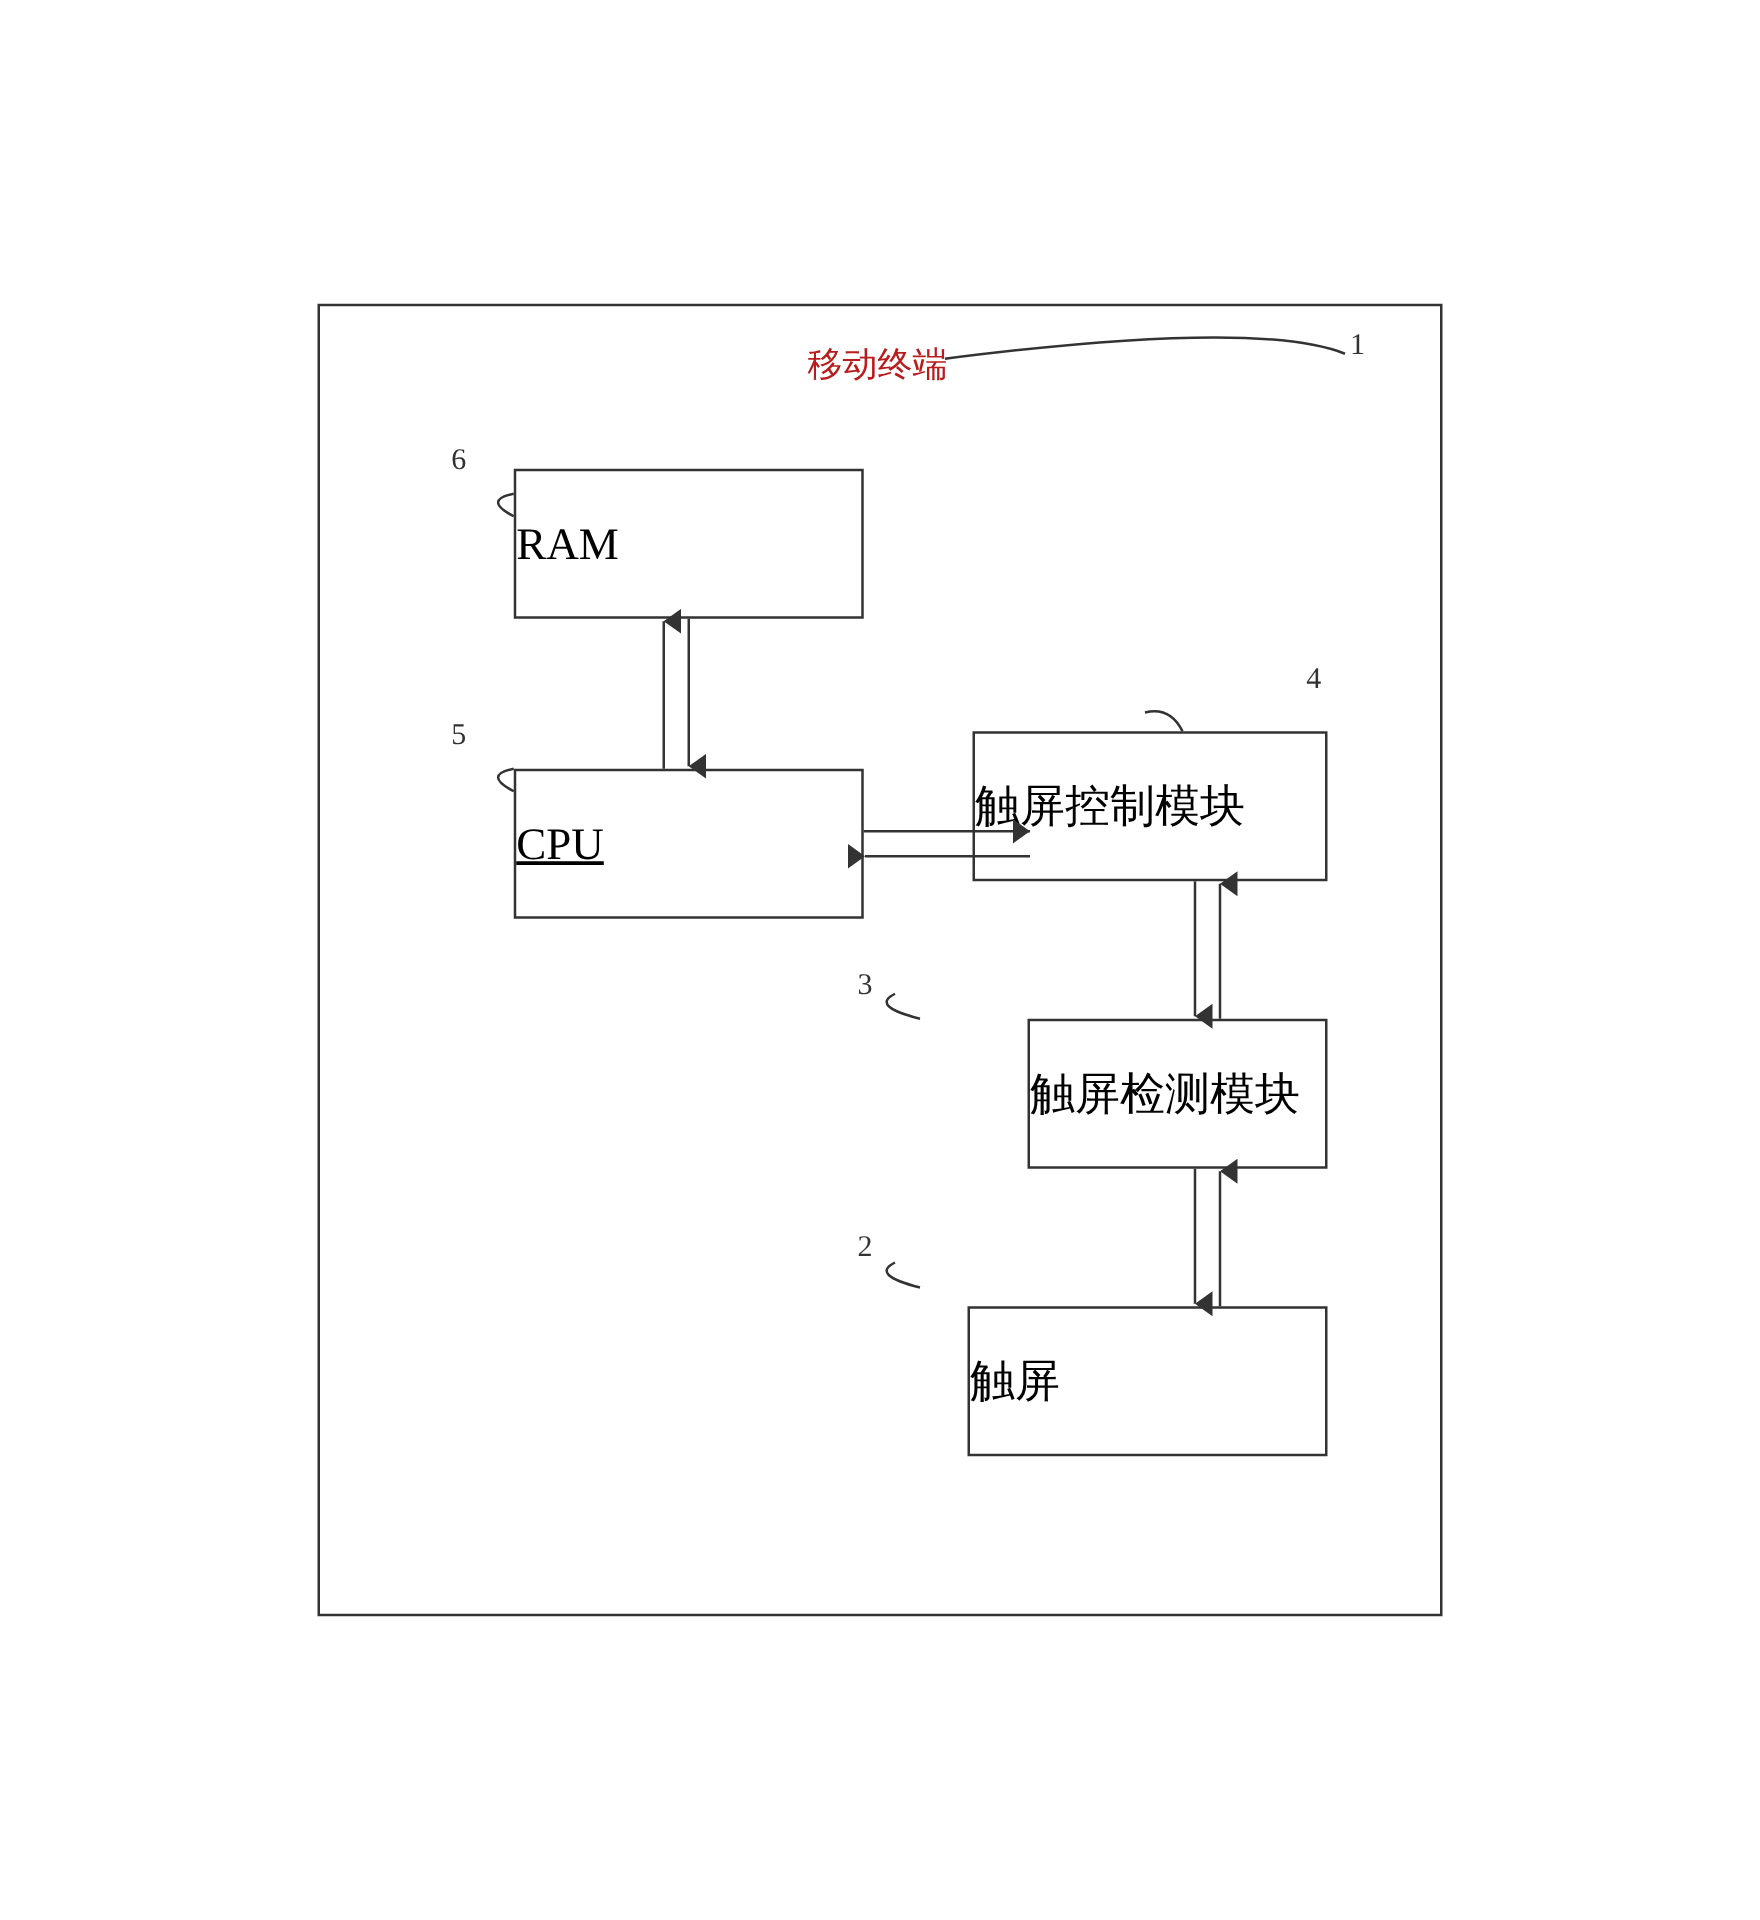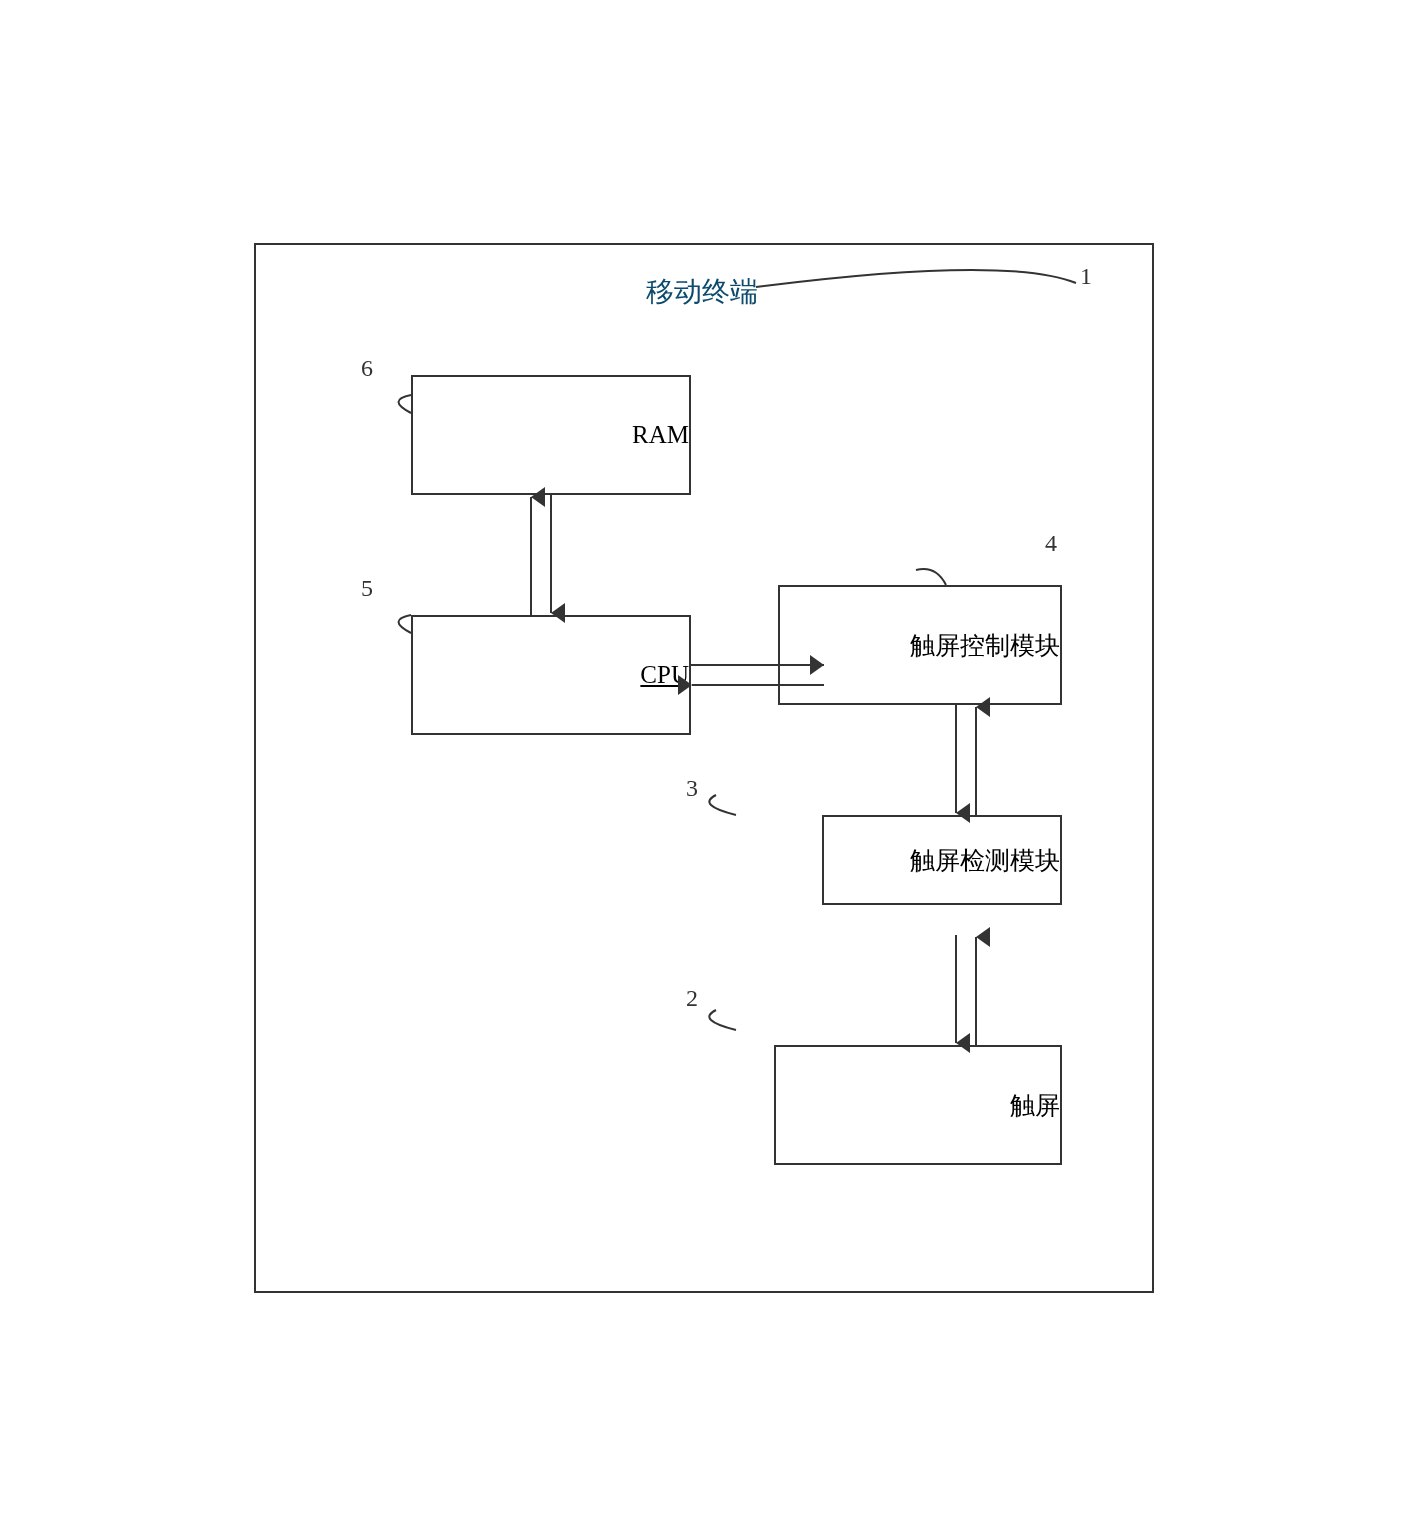--- a/index.html
+++ b/index.html
@@ -23,22 +23,22 @@
       border: 2px solid #333;
       position: relative;
       background: #ffffff;
     }
 
     .block {
       position: absolute;
       border: 2px solid #333;
       display: flex;
       align-items: center;
-      justify-content: flex-end;
-      font-size: 25px;
+      justify-content: flex-start;
+      font-size: 36px;
       background: #ffffff;
     }
 
     .label-number {
       position: absolute;
       font-size: 24px;
       color: #333;
     }
 
     
@@ -47,21 +47,21 @@
       top: 0;
       left: 0;
       width: 100%;
       height: 100%;
       pointer-events: none;
     }
 
     .title-label {
       position: absolute;
       font-size: 28px;
-      color: #0c4a6e;
+      color: #b91c1c;
       text-align: center;
     }
   </style>
 </head>
 <body>
 
 <div class="diagram-container">
 
   <span class="title-label" style="top: 28px; left: 390px;">移动终端</span>
 
@@ -82,21 +82,21 @@
   </div>
 
   <div class="block" style="top: 370px; left: 155px; width: 280px; height: 120px; text-decoration: underline;">
     <span>CPU</span>
   </div>
 
   <div class="block" style="top: 340px; right: 90px; width: 284px; height: 120px;">
     <span>触屏控制模块</span>
   </div>
 
-  <div class="block" style="top: 570px; right: 90px; width: 240px; height: 90px;">
+  <div class="block" style="top: 570px; right: 90px; width: 240px; height: 120px;">
     <span>触屏检测模块</span>
   </div>
 
   <div class="block" style="top: 800px; right: 90px; width: 288px; height: 120px;">
     <span>触屏</span>
   </div>
 
   <svg class="arrows">
     <defs>
       <marker id="arrowhead-down" markerWidth="10" markerHeight="7" refX="5" refY="7" orient="auto">

